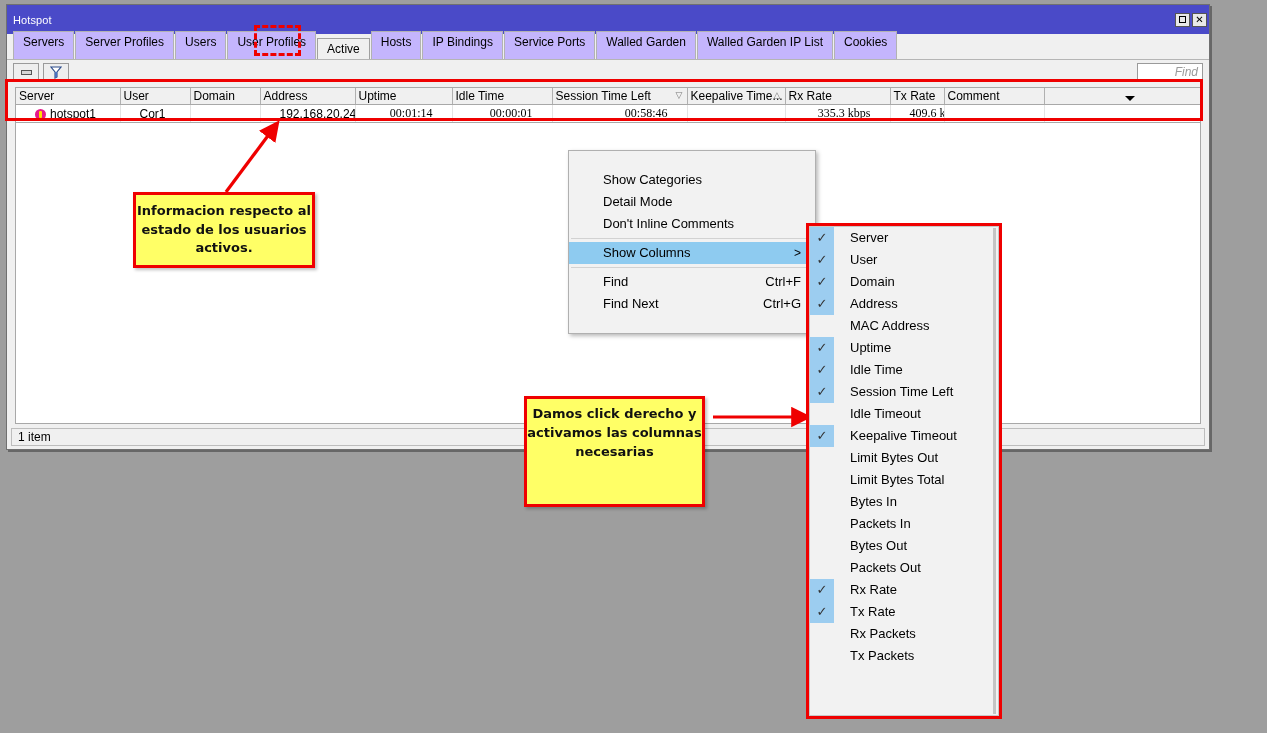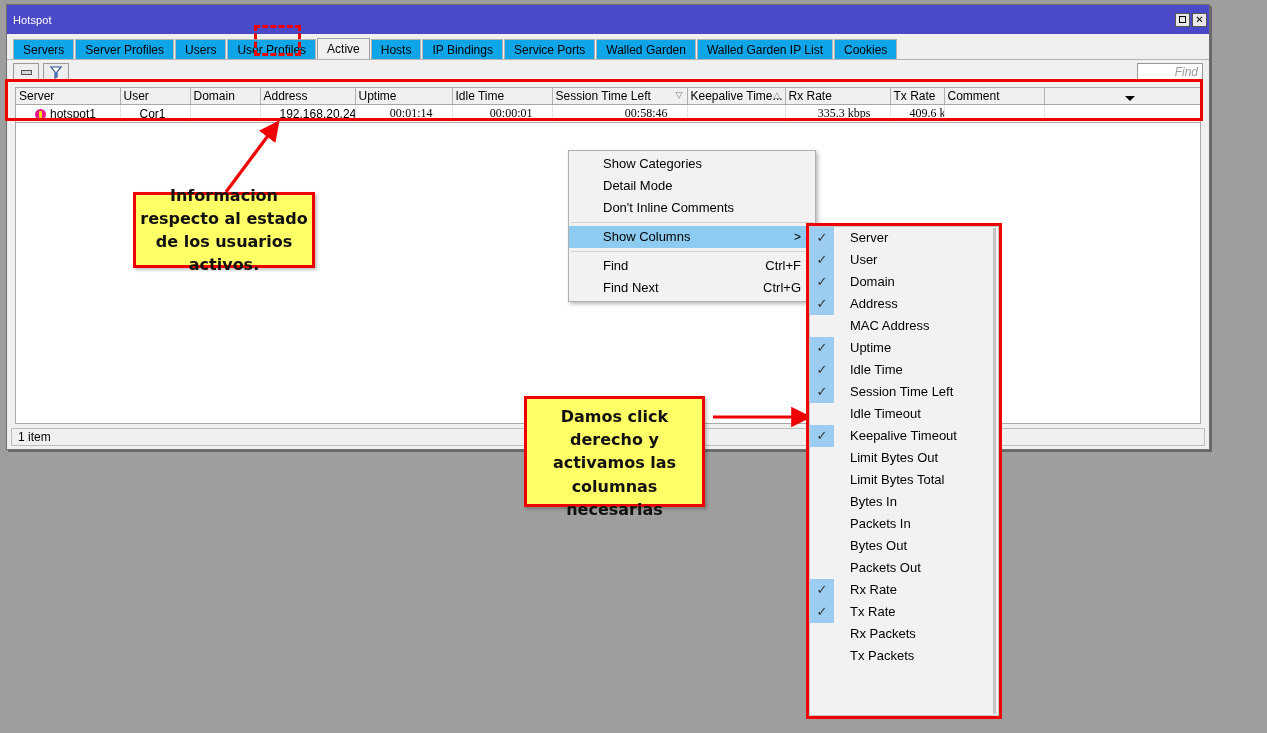--- a/index.html
+++ b/index.html
@@ -40,23 +40,23 @@
 
   
   #tabstrip{
     height:23px;background:#f0f0f0;
     display:flex;align-items:flex-end;
     padding:2px 0 0 6px;
     position:relative;
     border-bottom:1px solid #b5b5b5;
   }
   .tab{
-    height:20px;line-height:20px;
+    height:28px;line-height:20px;
     padding:0 9px;
-    background:#0ea5e9;
+    background:#c4b5fd;
     border:1px solid #b2b2b2;
     border-bottom:none;
     margin-right:1px;
     font-size:12px;
     box-sizing:border-box;
     white-space:nowrap;
   }
   .tab.active{background:#f0f0f0;border-color:#a0a0a0;height:21px;line-height:21px;}
 
   
@@ -154,21 +154,21 @@
     position:absolute;left:4px;right:4px;bottom:3px;height:18px;
     background:#f0f0f0;border:1px solid #bdbdbd;box-sizing:border-box;
     line-height:17px;padding-left:6px;font-size:12px;
   }
 
   
   #ctxmenu{
     position:absolute;left:568px;top:150px;width:248px;
     background:#f2f2f2;border:1px solid #b0b0b0;
     box-shadow:2px 2px 4px rgba(0,0,0,.28);
-    z-index:60;padding:2px 0;
+    z-index:60;padding:18px 0;
     box-sizing:border-box;
   }
   .mi{
     height:22px;line-height:22px;
     padding-left:34px;padding-right:14px;
     font-size:13px;white-space:nowrap;position:relative;
   }
   .mi .accel{position:absolute;right:14px;top:0;font-size:13px;}
   .mi.sel{background:#8ecbf0;}
   .mi .sub-arrow{position:absolute;right:14px;top:0;font-size:12px;}
@@ -201,21 +201,21 @@
   #col-redbox{
     position:absolute;left:806px;top:223px;width:196px;height:496px;
     border:3px solid #ef0000;box-sizing:border-box;z-index:62;pointer-events:none;
   }
 
   
   .note{
     position:absolute;background:#ffff66;border:3px solid #ef0000;
     box-sizing:border-box;
     font-family:"DejaVu Sans",sans-serif;
-    font-size:16px;font-weight:bold;color:#111;
+    font-size:13px;font-weight:bold;color:#111;
     text-align:center;z-index:50;
     display:flex;align-items:center;justify-content:center;
     line-height:1.45;
     box-shadow:2px 2px 3px rgba(0,0,0,.25);
   }
   #note1{left:133px;top:192px;width:182px;height:76px;}
   #note2{left:524px;top:396px;width:181px;height:111px;padding-top:6px;align-items:flex-start;}
 
   
   svg.overlay{position:absolute;left:0;top:0;width:1267px;height:733px;pointer-events:none;z-index:55;}

